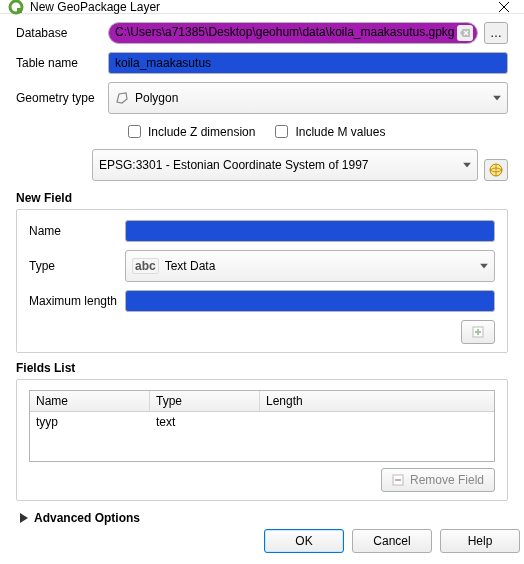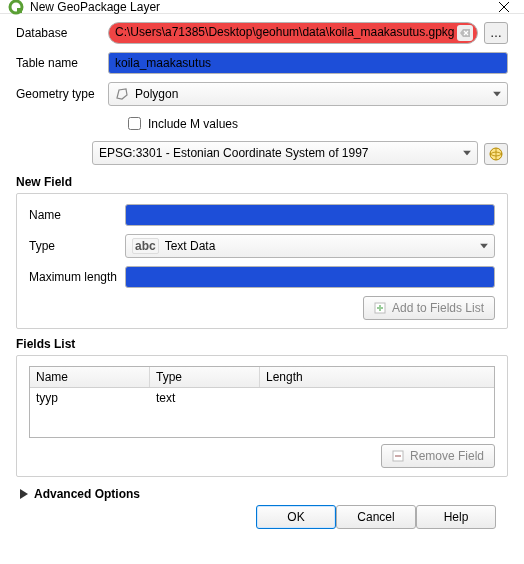--- a/index.html
+++ b/index.html
@@ -6,44 +6,44 @@
   body { margin:0; background:#fff; color:#000; width:524px; height:564px; overflow:hidden; }
   .titlebar { height:14px; display:flex; align-items:center; padding:0 8px; border-bottom:1px solid #e5e5e5; }
   .logo { width:16px; height:16px; margin-right:6px; }
   .title { flex:1; }
   .closebtn { width:40px; height:30px; display:flex; align-items:center; justify-content:center; margin-right:-8px; cursor:pointer; }
   .content { padding:8px 16px 0 16px; }
   .row { display:flex; align-items:center; margin-bottom:8px; }
   .lbl { width:92px; }
   .lbl2 { width:96px; }
   .txt { flex:1; height:22px; border:1px solid #b5b5b5; border-radius:3px; padding:2px 6px; background:#1d4ed8; }
-  .txt-db { flex:1; height:22px; border:1px solid #b5b5b5; border-radius:11px; padding:2px 22px 2px 6px; background:#ef4444; position:relative; }
+  .txt-db { flex:1; height:22px; border:1px solid #b5b5b5; border-radius:11px; padding:2px 22px 2px 6px; background:#a21caf; position:relative; }
   .clearx { position:absolute; right:4px; top:2px; width:16px; height:16px; display:flex; align-items:center; justify-content:center; color:#888; border-radius:3px; background:#eee;}
   .sqbtn { width:24px; height:22px; border:1px solid #adadad; border-radius:3px; background:#f0f0f0; margin-left:6px; display:flex; align-items:center; justify-content:center; cursor:pointer; }
-  .combo { flex:1; height:24px; border:1px solid #b5b5b5; border-radius:3px; background:linear-gradient(#fdfdfd,#f0f0f0); display:flex; align-items:center; padding:0 22px 0 6px; position:relative; cursor:pointer; }
+  .combo { flex:1; height:32px; border:1px solid #b5b5b5; border-radius:3px; background:linear-gradient(#fdfdfd,#f0f0f0); display:flex; align-items:center; padding:0 22px 0 6px; position:relative; cursor:pointer; }
   .combo .arrow { position:absolute; right:6px; top:50%; transform:translateY(-50%); }
   .checks { display:flex; gap:16px; margin-left:108px; margin-bottom:8px; }
   .chk { display:flex; align-items:center; gap:4px; }
   .chk input { width:13px; height:13px; }
   .crsrow { display:flex; align-items:flex-end; margin-left:76px; margin-bottom:10px; }
   .group-title { font-weight:600; margin:6px 0 4px 0; }
   .groupbox { border:1px solid #d0d0d0; border-radius:2px; padding:10px 12px 8px 12px; margin-bottom:8px; }
   .rightbtn { display:flex; justify-content:flex-end; margin-top:6px; }
   .btn { height:24px; border:1px solid #adadad; border-radius:3px; background:linear-gradient(#fdfdfd,#ececec); padding:0 10px; display:flex; align-items:center; gap:6px; cursor:pointer; }
   .btn.disabled { color:#888; cursor:default; }
   .btn.primary { border-color:#0078d7; box-shadow:0 0 0 1px #cde6ff inset; }
   .table { border:1px solid #b5b5b5; height:72px; background:#fff; }
   .thead { display:flex; background:linear-gradient(#fbfbfb,#efefef); border-bottom:1px solid #d0d0d0; }
   .th { padding:3px 6px; border-right:1px solid #d8d8d8; }
   .th.c1 { width:120px; } .th.c2 { width:110px; } .th.c3 { flex:1; border-right:none; }
   .trow { display:flex; }
   .td { padding:3px 6px; }
   .td.c1 { width:120px; } .td.c2 { width:110px; } .td.c3 { flex:1; }
   .advrow { display:flex; align-items:center; gap:6px; font-weight:600; margin:10px 0 4px 4px; cursor:pointer; }
-  .footer { display:flex; justify-content:flex-end; padding:0 28px 12px 0; }
+  .footer { display:flex; justify-content:flex-end; gap:8px; padding:0 4px 12px 0; }
   .footer .btn { width:80px; justify-content:center; }
   .polyicon { width:14px; height:14px; margin-right:6px; }
   .abc { font-weight:600; color:#555; font-size:12px; background:#f5f5f5; border:1px solid #ddd; padding:0 2px; border-radius:2px; margin-right:6px;}
 </style>
 </head>
 <body>
 
 <div class="titlebar">
   <svg class="logo" viewBox="0 0 16 16">
       <circle cx="8" cy="8" r="6" fill="none" stroke="#5a9f34" stroke-width="3"></circle>
@@ -90,20 +90,24 @@
       <span>Polygon</span>
       <svg class="arrow" width="8" height="5">
           <polygon points="0,0 8,0 4,5" fill="#555"></polygon>
         </svg>
     </div>
   </div>
 
   <div class="checks">
     <label class="chk">
         <input type="checkbox" style="">
+        <span>Include Z dimension</span>
+      </label>
+    <label class="chk">
+        <input type="checkbox" style="">
         <span>Include M values</span>
       </label>
   </div>
 
   <div class="crsrow">
     <div class="combo">
       <span>EPSG:3301 - Estonian Coordinate System of 1997</span>
       <svg class="arrow" width="8" height="5">
           <polygon points="0,0 8,0 4,5" fill="#555"></polygon>
         </svg>
@@ -136,21 +140,20 @@
         <div class="lbl2">Maximum length</div>
         <input class="txt" value="" style="">
       </div>
     <div class="rightbtn">
       <div class="btn disabled">
         <svg width="12" height="12">
             <rect x="1" y="1" width="10" height="10" fill="#fff" stroke="#bbb"></rect>
             <line x1="6" y1="3" x2="6" y2="9" stroke="#9c9" stroke-width="2"></line>
             <line x1="3" y1="6" x2="9" y2="6" stroke="#9c9" stroke-width="2"></line>
           </svg>
-        <span>Add to Fields List</span>
       </div>
     </div>
   </div>
 
   <div class="group-title">Fields List</div>
   <div class="groupbox">
     <div class="table">
       <div class="thead">
         <div class="th c1">Name</div>
         <div class="th c2">Type</div>

